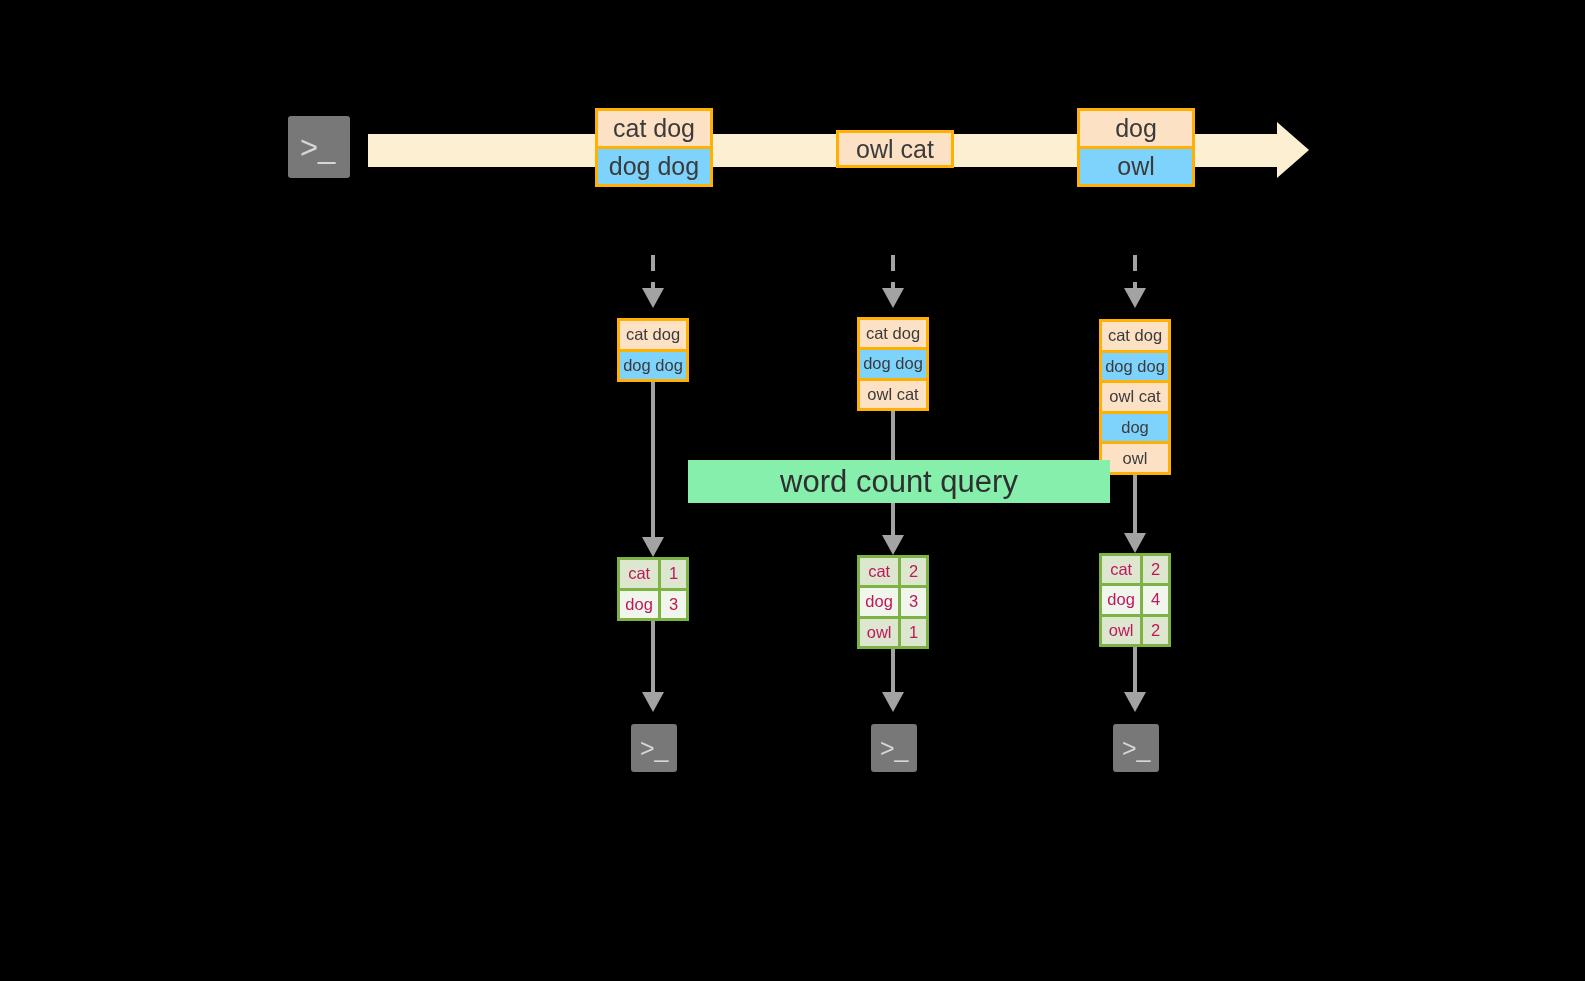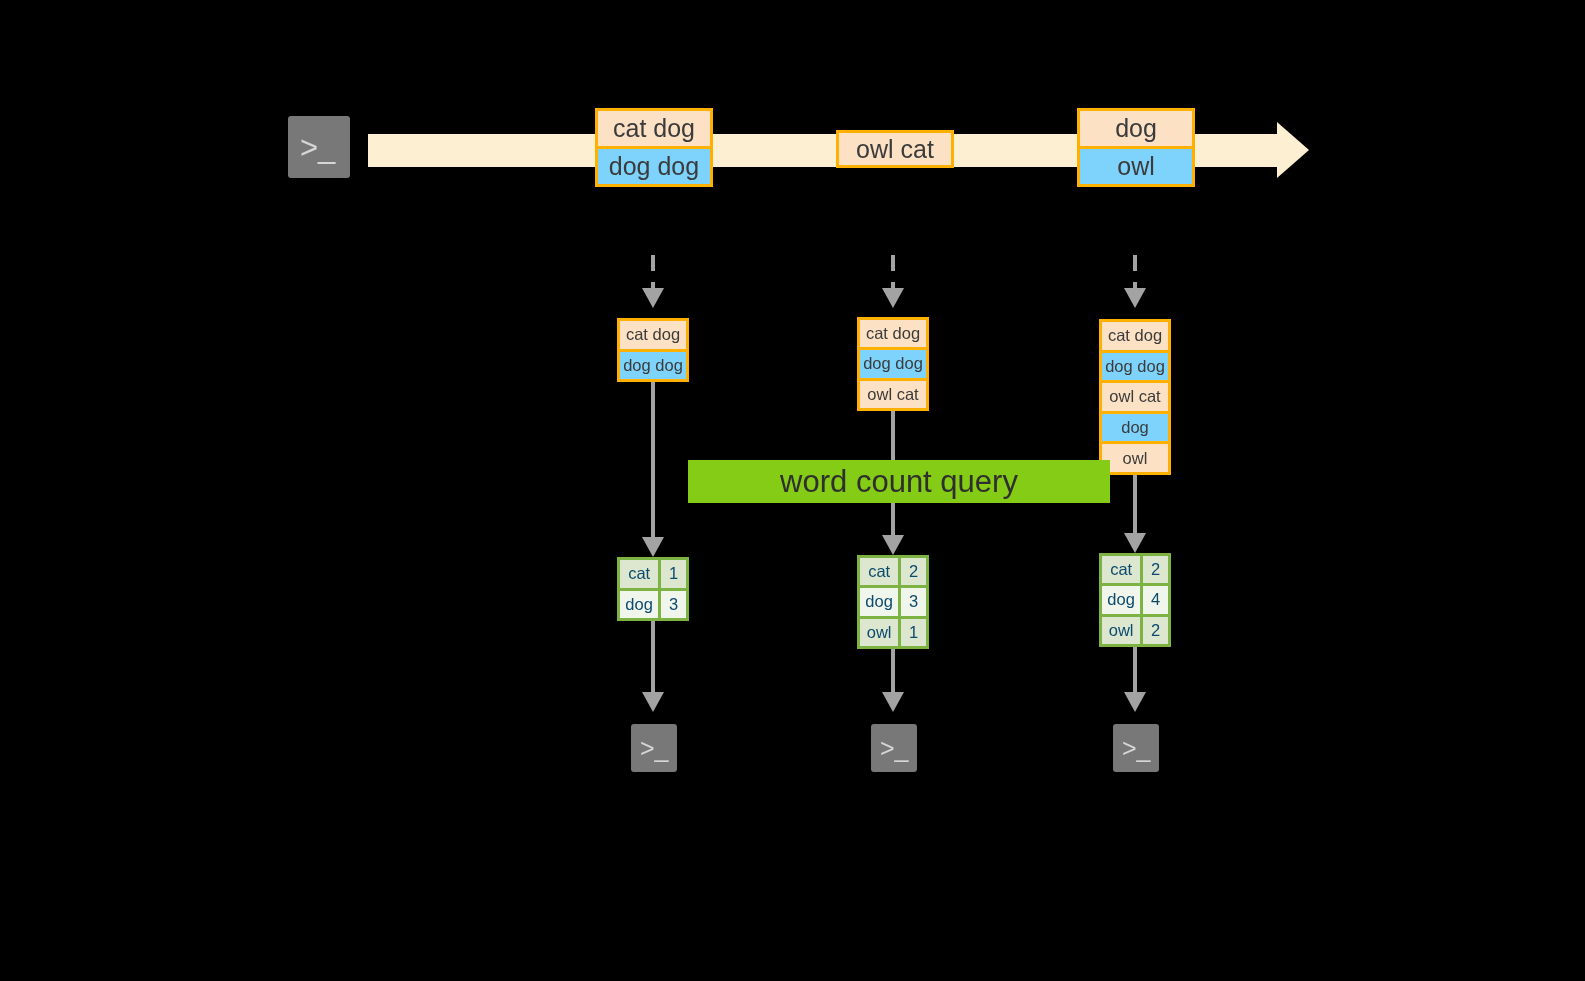--- a/index.html
+++ b/index.html
@@ -107,21 +107,21 @@
     flex: 1 1 auto;
     display: flex;
   }
   .gtable .grow + .grow { border-top: 3px solid #7cb342; }
   .gtable .gcell {
     box-sizing: border-box;
     display: flex;
     align-items: center;
     justify-content: center;
     font-size: 16.5px;
-    color: #0c4a6e;
+    color: #be185d;
     white-space: nowrap;
   }
   .gtable .gcell.key { width: 58%; }
   .gtable .gcell.val { width: 42%; border-left: 3px solid #7cb342; }
   .gtable .grow.dark  .gcell { background: #dde7d0; }
   .gtable .grow.light .gcell { background: #f1f6ec; }
 
   
   .arrow-line {
     position: absolute;
@@ -140,21 +140,21 @@
     position: absolute;
     width: 0; height: 0;
     border-left: 11px solid transparent;
     border-right: 11px solid transparent;
     border-top: 20px solid #a3a3a3;
   }
 
   
   .query-band {
     position: absolute;
-    background: #84cc16;
+    background: #86efac;
     display: flex;
     align-items: center;
     justify-content: center;
   }
   .query-band span {
     font-size: 31px;
     color: #2f2f2f;
     font-weight: 300;
     white-space: nowrap;
   }

